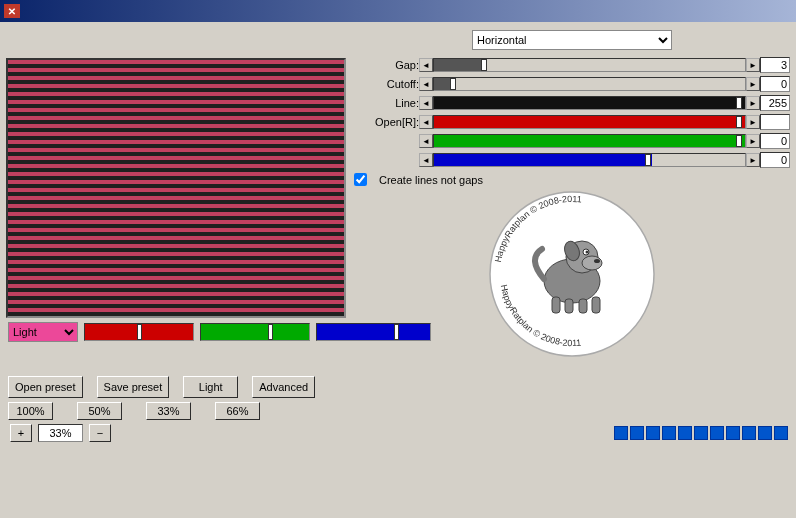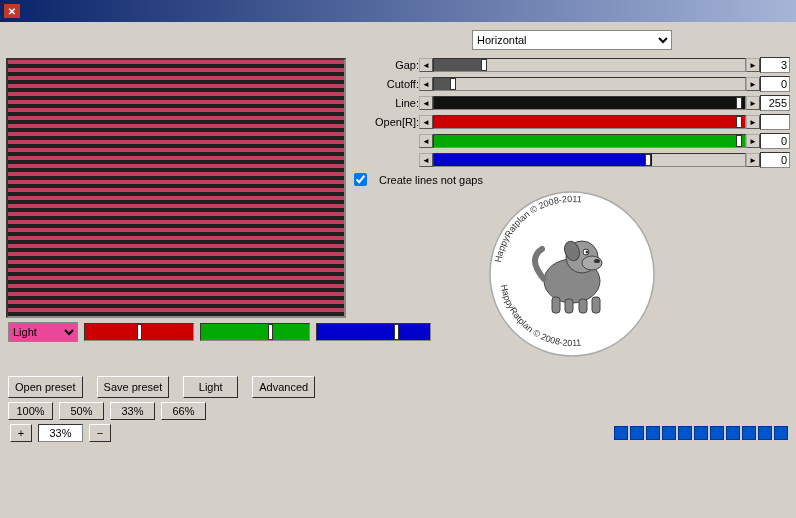--- a/index.html
+++ b/index.html
@@ -204,21 +204,21 @@
       display: flex;
       align-items: center;
       gap: 14px;
       padding-left: 2px;
       margin-top: 30px;
     }
 
     .zoom-row {
       display: flex;
       align-items: center;
-      gap: 6px;
+      gap: 24px;
       padding-left: 2px;
     }
     .zoom-btn {
       height: 18px;
       min-width: 45px;
       background: #d4d0c8;
       border: 1px outset #fff;
       border-bottom-color: #808080;
       border-right-color: #808080;
       font-size: 11px;

